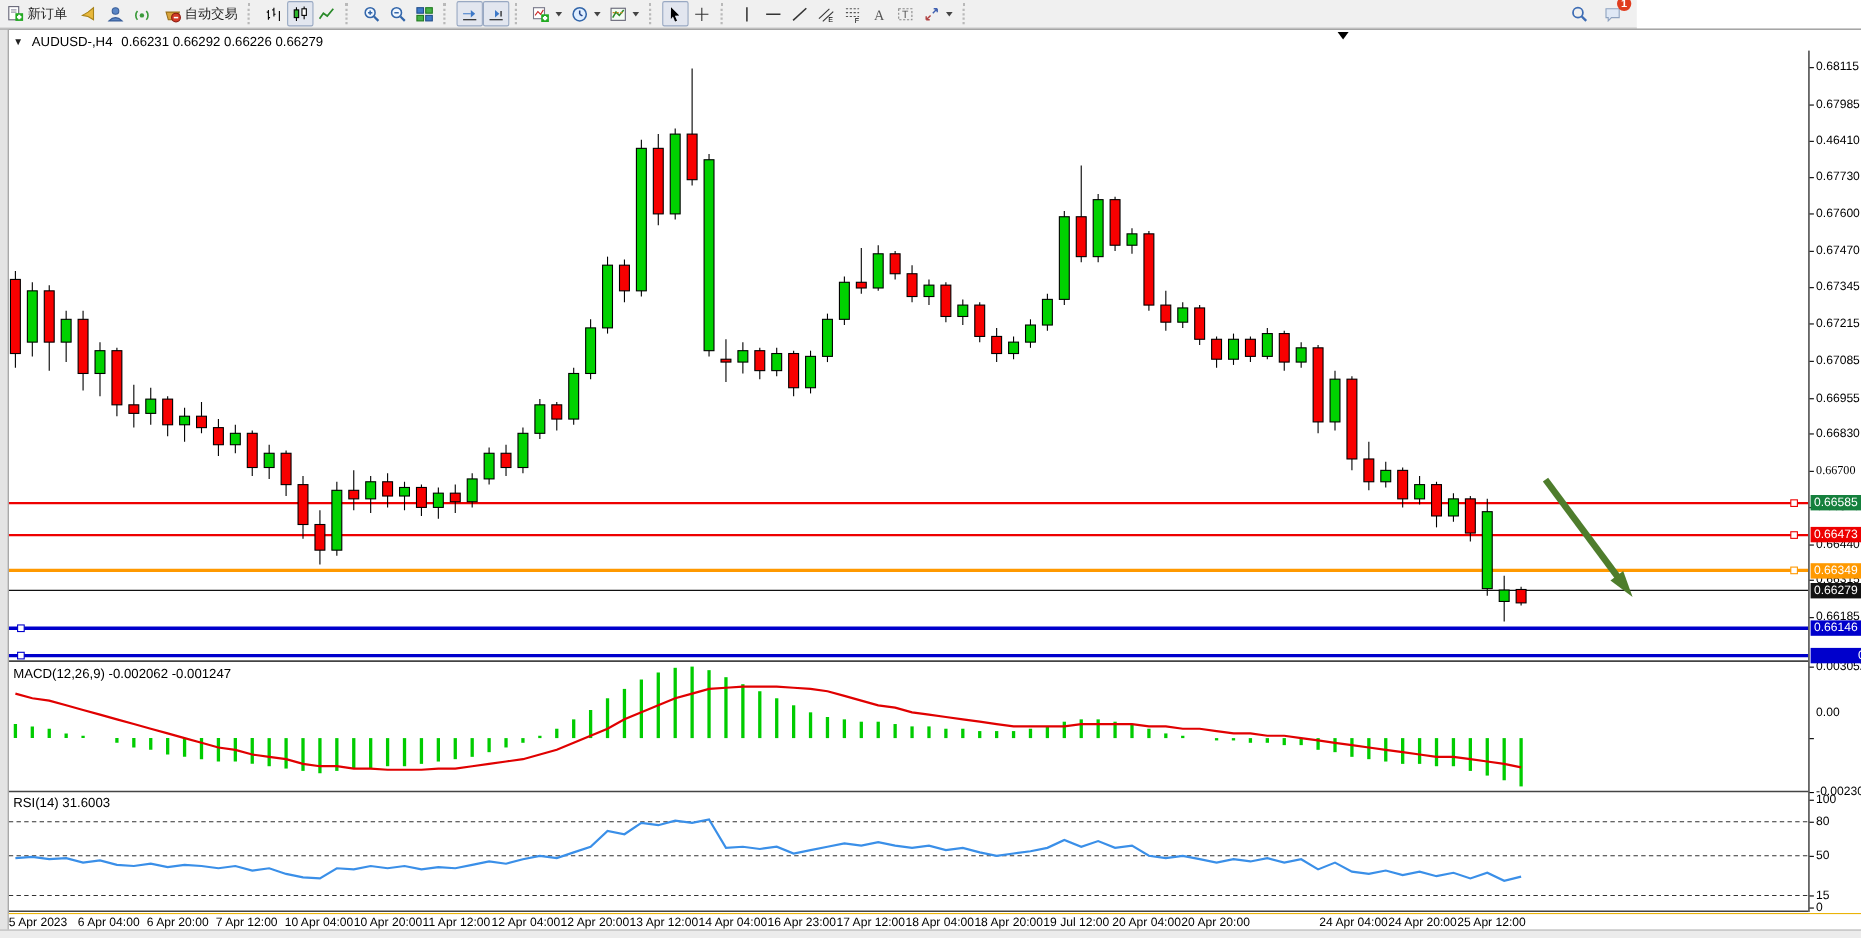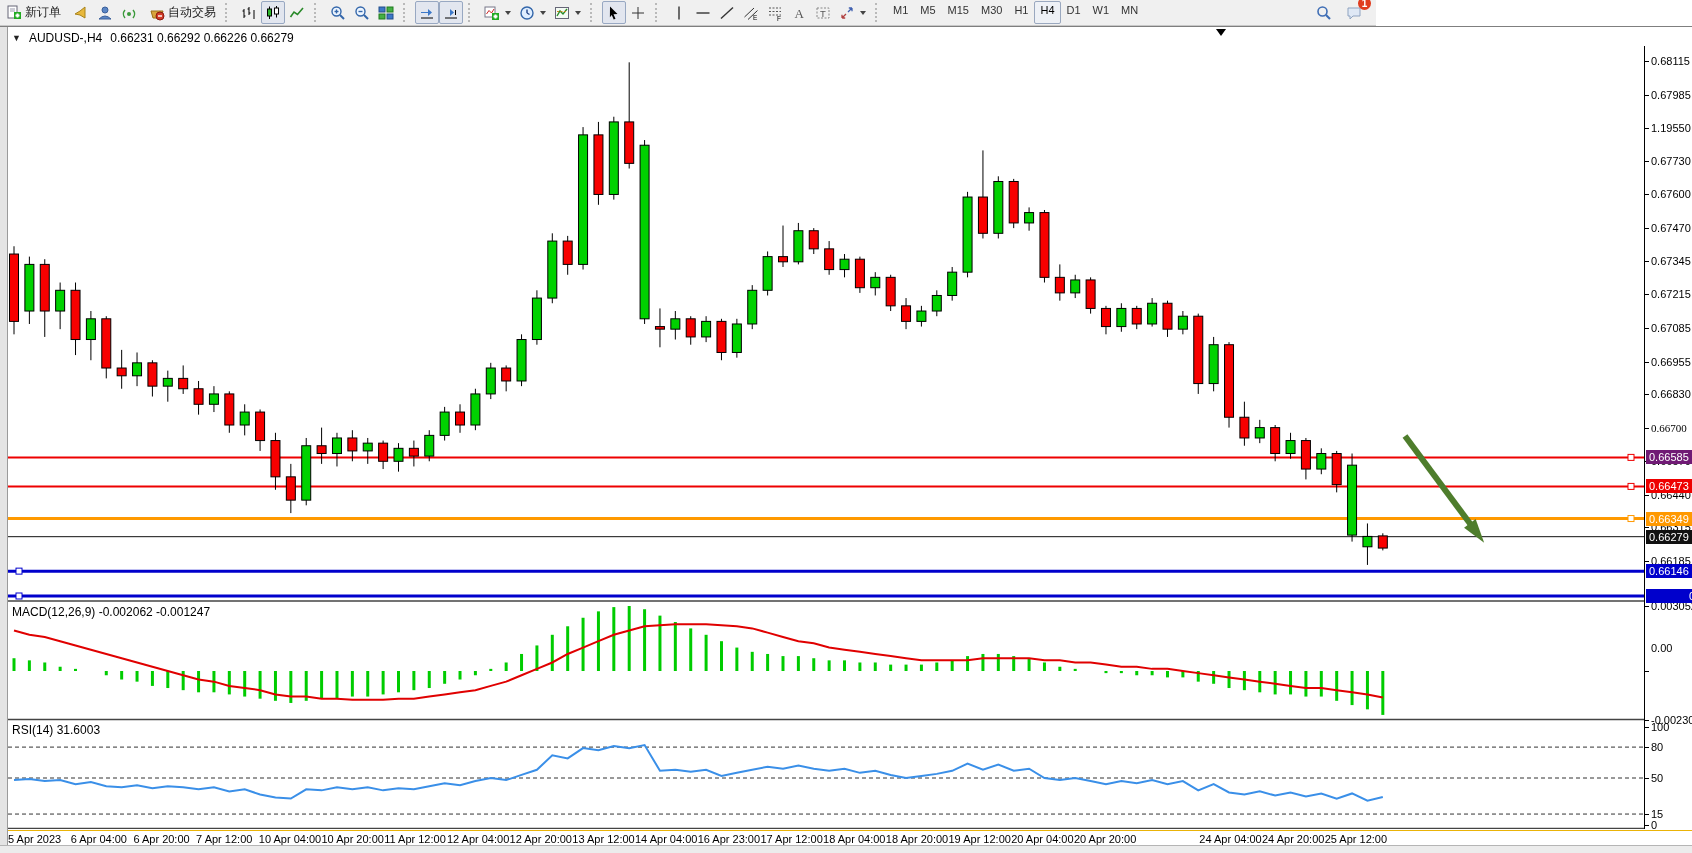--- a/index.html
+++ b/index.html
@@ -1,18 +1,18 @@
 <!DOCTYPE html>
 <html><head>
 <meta charset="utf-8">
 <style>
   html,body{margin:0;padding:0;background:#ececec;font-family:"Liberation Sans","DejaVu Sans",sans-serif;}
   #screen{position:relative;width:1692px;height:853px;background:#fff;overflow:hidden;}
   
-  #toolbar{position:absolute;left:0;top:0;width:1376px;height:25px;background:#f0f0f0;border-bottom:1px solid #c8c8c8;display:flex;align-items:center;}
+  #toolbar{position:absolute;left:0;top:0;width:1488px;height:25px;background:#f0f0f0;border-bottom:1px solid #c8c8c8;display:flex;align-items:center;}
   .tb-group{display:flex;align-items:center;height:25px;padding:0 2px;}
   .tb-sep{width:5px;height:19px;border-left:2px dotted #b9b9b9;margin:0 3px;}
   .tb-btn{display:flex;align-items:center;gap:3px;height:21px;padding:0 3px;border:1px solid transparent;border-radius:2px;cursor:default;}
   .tb-btn.pressed{background:#e2e6ef;border-color:#98a8c2;}
   .tb-btn .lbl{font-size:12px;color:#222;white-space:nowrap;}
   .tb-btn svg{display:block;}
   .tf-btn{font-size:11px;color:#333;padding:2px 5px;height:17px;line-height:13px;border:1px solid transparent;border-radius:2px;}
   .tf-btn.pressed{background:#eef1f6;border-color:#9aa8bf;color:#000;}
   .dd-arrow{width:0;height:0;border-left:3px solid transparent;border-right:3px solid transparent;border-top:4px solid #444;margin-left:2px;}
   #tb-right{margin-left:auto;display:flex;align-items:center;gap:6px;padding-right:10px;}
@@ -296,31 +296,20 @@
           <span class="ticon">
             <svg width="16" height="16" viewBox="0 0 16 16">
               <path d="M3 13 L7 9 M3 13 L3 9.8 M3 13 L6.2 13" stroke="#b04040" fill="none" stroke-width="1.3"></path>
               <path d="M13 3 L9 7 M13 3 L13 6.2 M13 3 L9.8 3" stroke="#4060b0" fill="none" stroke-width="1.3"></path>
             </svg>
           </span>
           <span class="dd-arrow"></span>
         </div>
       </div>
       <div class="tb-sep"></div>
-      <div class="tb-group">
-        <div class="tf-btn">M1</div>
-        <div class="tf-btn">M5</div>
-        <div class="tf-btn">M15</div>
-        <div class="tf-btn">M30</div>
-        <div class="tf-btn">H1</div>
-        <div class="tf-btn pressed">H4</div>
-        <div class="tf-btn">D1</div>
-        <div class="tf-btn">W1</div>
-        <div class="tf-btn">MN</div>
-      </div>
       <div id="tb-right">
         <div class="tb-btn">
           <span class="ticon">
             <svg width="16" height="16" viewBox="0 0 16 16">
               <circle cx="6.5" cy="6.5" r="4.5" fill="none" stroke="#3e6db5" stroke-width="1.6"></circle>
               <line x1="10" y1="10" x2="14" y2="14" stroke="#3e6db5" stroke-width="2.2"></line>
             </svg>
           </span>
         </div>
         <div class="tb-btn" style="position: relative;">
@@ -636,21 +625,21 @@
         <polyline points="6,734.06 21.380000000000003,733.03 36.760000000000005,735.09 52.14,734.06 67.52000000000001,738.18 82.9,736.12 98.28,740.24 113.66000000000001,741.27 129.04000000000002,739.21 144.42000000000002,742.3 159.8,740.24 175.18,741.27 190.56,743.33 205.94,741.27 221.32000000000002,745.39 236.70000000000002,743.33 252.08,748.48 267.46000000000004,751.57 282.84000000000003,752.6 298.22,743.33 313.6,744.36 328.98,741.27 344.36,743.33 359.74,741.27 375.12,744.36 390.5,742.3 405.88,743.33 421.26000000000005,740.24 436.64000000000004,737.15 452.02000000000004,739.21 467.40000000000003,735.09 482.78000000000003,732 498.16,734.06 513.54,728.91 528.9200000000001,723.76 544.3000000000001,709.34 559.6800000000001,712.43 575.0600000000001,702.13 590.44,704.19 605.82,700.07 621.2,702.13 636.58,699.04 651.96,724.79 667.34,723.76 682.72,725.82 698.1,723.76 713.48,729.94 728.86,726.85 744.24,723.76 759.62,720.67 775,722.73 790.38,719.64 805.76,722.73 821.14,724.79 836.5200000000001,722.73 851.9000000000001,726.85 867.2800000000001,724.79 882.6600000000001,728.91 898.0400000000001,732 913.4200000000001,729.94 928.8000000000001,727.88 944.1800000000001,724.79 959.5600000000001,717.58 974.94,723.76 990.32,718.61 1005.7,724.79 1021.08,722.73 1036.46,732 1051.8400000000001,734.06 1067.22,732 1082.6000000000001,735.09 1097.98,738.18 1113.3600000000001,735.09 1128.74,737.15 1144.1200000000001,734.06 1159.5,738.18 1174.88,735.09 1190.26,744.36 1205.64,738.18 1221.02,746.42 1236.4,748.48 1251.78,745.39 1267.16,749.51 1282.54,746.42 1297.92,750.54 1313.3,747.45 1328.68,752.6 1344.0600000000002,747.45 1359.44,754.66 1374.8200000000002,750.952" fill="none" stroke="#3a8fe8" stroke-width="2"></polyline>
         <text x="4" y="570" font-size="12" fill="#000" font-family="Liberation Sans, sans-serif">MACD(12,26,9) -0.002062 -0.001247</text>
         <text x="4" y="688" font-size="12" fill="#000" font-family="Liberation Sans, sans-serif">RSI(14) 31.6003</text>
       </svg>
     <div id="axis-col">
         <div class="ptick-mark" style="top: 15.0259px;"></div>
         <div class="ptick" style="top: 9.02591px;">0.68115</div>
         <div class="ptick-mark" style="top: 48.7047px;"></div>
         <div class="ptick" style="top: 42.7047px;">0.67985</div>
         <div class="ptick-mark" style="top: 82.3834px;"></div>
-        <div class="ptick" style="top: 76.3834px;">1.19550</div>
+        <div class="ptick" style="top: 76.3834px;">0.46410</div>
         <div class="ptick-mark" style="top: 114.767px;"></div>
         <div class="ptick" style="top: 108.767px; text-align: center;">0.67730</div>
         <div class="ptick-mark" style="top: 148.446px;"></div>
         <div class="ptick" style="top: 142.446px;">0.67600</div>
         <div class="ptick-mark" style="top: 182.124px;"></div>
         <div class="ptick" style="top: 176.124px;">0.67470</div>
         <div class="ptick-mark" style="top: 214.508px;"></div>
         <div class="ptick" style="top: 208.508px;">0.67345</div>
         <div class="ptick-mark" style="top: 248.187px;"></div>
         <div class="ptick" style="top: 242.187px;">0.67215</div>
@@ -679,21 +668,21 @@
         <div class="ptick-mark" style="top: 680.5px;"></div>
         <div class="ptick" style="top: 674.5px;">100</div>
         <div class="ptick-mark" style="top: 701.1px;"></div>
         <div class="ptick" style="top: 695.1px;">80</div>
         <div class="ptick-mark" style="top: 732px;"></div>
         <div class="ptick" style="top: 726px;">50</div>
         <div class="ptick-mark" style="top: 768.05px;"></div>
         <div class="ptick" style="top: 762.05px;">15</div>
         <div class="ptick-mark" style="top: 779px;"></div>
         <div class="ptick" style="top: 773px;">0</div>
-        <div class="pbadge" style="background: #701a75; top: 404.399px;">0.66585</div>
+        <div class="pbadge" style="background: #15803d; top: 404.399px;">0.66585</div>
         <div class="pbadge" style="background: rgb(238, 0, 0); top: 433.415px;">0.66473</div>
         <div class="pbadge" style="background: rgb(255, 153, 0); top: 465.539px;">0.66349</div>
         <div class="pbadge" style="background: rgb(17, 17, 17); top: 483.674px;">0.66279</div>
         <div class="pbadge" style="background: rgb(0, 0, 204); top: 518.13px;">0.66146</div>
         <div class="pbadge" style="background: rgb(0, 0, 204); top: 543px; padding-left: 43px;">0.66050</div>
       </div>
     <div id="time-axis">
         <div class="tlabel" style="left: 0px;">5 Apr 2023</div>
         <div class="tlabel" style="left: 62.7px;">6 Apr 04:00</div>
         <div class="tlabel" style="left: 125.4px;">6 Apr 20:00</div>
@@ -702,21 +691,21 @@
         <div class="tlabel" style="left: 313.5px;">10 Apr 20:00</div>
         <div class="tlabel" style="left: 376.2px;">11 Apr 12:00</div>
         <div class="tlabel" style="left: 438.9px;">12 Apr 04:00</div>
         <div class="tlabel" style="left: 501.6px;">12 Apr 20:00</div>
         <div class="tlabel" style="left: 564.3px;">13 Apr 12:00</div>
         <div class="tlabel" style="left: 627px;">14 Apr 04:00</div>
         <div class="tlabel" style="left: 689.7px;">16 Apr 23:00</div>
         <div class="tlabel" style="left: 752.4px;">17 Apr 12:00</div>
         <div class="tlabel" style="left: 815.1px;">18 Apr 04:00</div>
         <div class="tlabel" style="left: 877.8px;">18 Apr 20:00</div>
-        <div class="tlabel" style="left: 940.5px;">19 Apr 12:00</div>
+        <div class="tlabel" style="left: 940.5px;">19 Jul 12:00</div>
         <div class="tlabel" style="left: 1003.2px;">20 Apr 04:00</div>
         <div class="tlabel" style="left: 1065.9px;">20 Apr 20:00</div>
         <div class="tlabel" style="left: 1128.6px; margin-top: 16px;">21 Apr 12:00</div>
         <div class="tlabel" style="left: 1191.3px;">24 Apr 04:00</div>
         <div class="tlabel" style="left: 1254px;">24 Apr 20:00</div>
         <div class="tlabel" style="left: 1316.7px;">25 Apr 12:00</div>
       </div>
   </div>
 
   <div id="bottom-strip"></div>

